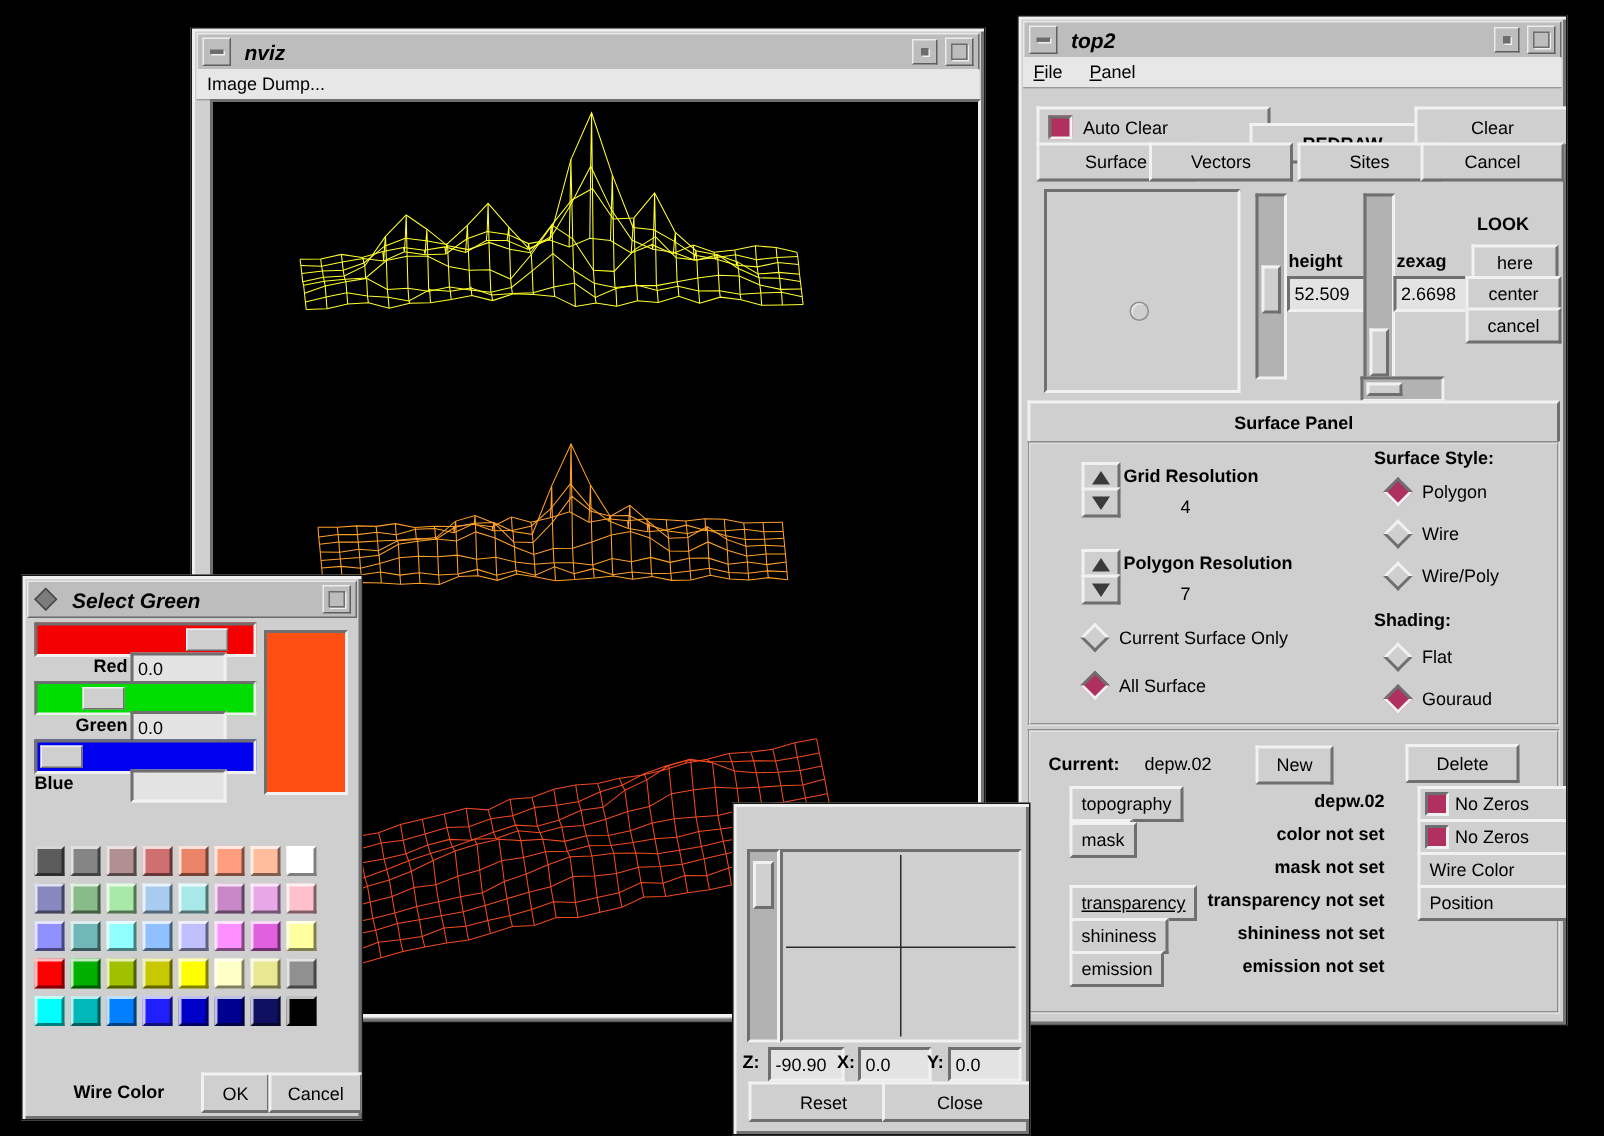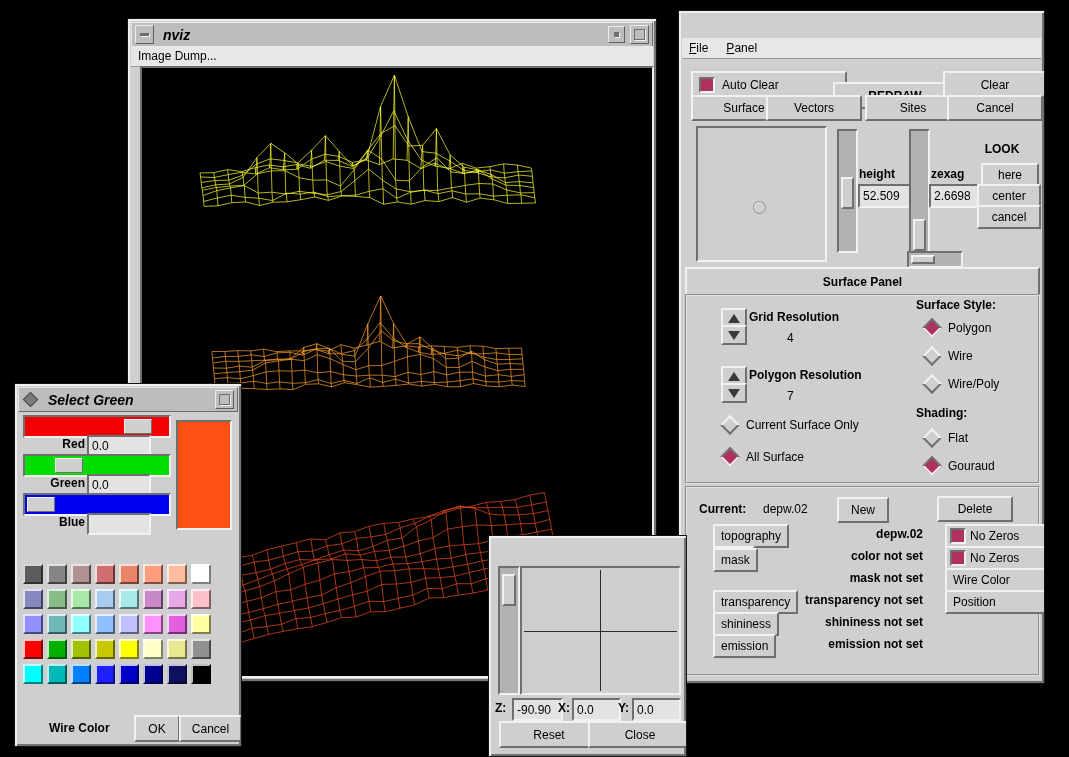--- a/index.html
+++ b/index.html
@@ -225,20 +225,33 @@
             <polyline points="358.6,433.4 360.4,439.2 362.2,447.1 364.0,456.9 365.8,468.2 367.6,478.3 369.4,488.0 371.2,497.3 373.0,506.0 374.8,514.0"></polyline>
             <polyline points="373.2,431.5 375.0,439.3 376.8,446.8 378.6,455.8 380.4,466.8 382.2,475.2 384.0,484.7 385.8,493.8 387.6,502.2 389.4,512.7"></polyline>
             <polyline points="387.8,427.1 389.6,436.9 391.4,445.7 393.2,455.4 395.0,464.0 396.8,472.5 398.6,481.8 400.4,490.4 402.2,499.9 404.0,508.3"></polyline>
             <polyline points="402.4,424.5 404.2,434.0 406.0,442.6 407.8,451.4 409.6,461.1 411.4,470.5 413.2,478.5 415.0,488.1 416.8,496.8 418.6,506.5"></polyline>
           </g>
         </svg>
     </div>
   </section>
 
   <section class="window" style="left:678px;top:10px;width:365px;height:672px;">
+    <div class="titlebar">
+      <div class="tb-btn">
+          <span class="ic-dash"></span>
+        </div>
+      <span class="tb-title">top2</span>
+      <span class="tb-spring"></span>
+      <div class="tb-btn sm">
+          <span class="ic-dot"></span>
+        </div>
+      <div class="tb-btn">
+          <span class="ic-sq"></span>
+        </div>
+    </div>
     <div class="menubar" style="top:27px;">
       <span class="menu-item"><u>F</u><span>ile</span></span>
       <span class="menu-item"><u>P</u><span>anel</span></span>
     </div>
 
     <div class="btn left" style="left:12px;top:60px;width:140px;height:23px;">
       <span class="check"></span>
       <span>Auto Clear</span>
     </div>
     <div class="btn b" style="left:154px;top:60px;width:108px;height:23px;margin-top:11px;">REDRAW</div>
@@ -331,21 +344,21 @@
     <span class="lbl" style="left:84px;top:491px;">depw.02</span>
     <div class="btn" style="left:158px;top:486px;width:36px;height:22px;">New</div>
     <div class="btn" style="left:258px;top:485px;width:60px;height:22px;">Delete</div>
 
     <div class="btn" style="left:34px;top:513px;height:20px;">topography</div>
     <span class="lbl b" style="left:118px;top:516px;width:126px;text-align:right;">depw.02</span>
     <div class="btn" style="left:34px;top:535px;height:20px;">color</div>
     <span class="lbl b" style="left:118px;top:538px;width:126px;text-align:right;">color not set</span>
     <div class="btn" style="left:34px;top:537px;height:20px;text-align:center;">mask</div>
     <span class="lbl b" style="left:118px;top:560px;width:126px;text-align:right;">mask not set</span>
-    <div class="btn" style="left:34px;top:579px;height:20px;">transparency</div>
+    <div class="btn" style="left:34px;top:579px;height:20px;text-decoration:underline;">transparency</div>
     <span class="lbl b" style="left:118px;top:582px;width:126px;text-align:right;">transparency not set</span>
     <div class="btn" style="left:34px;top:601px;height:20px;">shininess</div>
     <span class="lbl b" style="left:118px;top:604px;width:126px;text-align:right;">shininess not set</span>
     <div class="btn" style="left:34px;top:623px;height:20px;">emission</div>
     <span class="lbl b" style="left:118px;top:626px;width:126px;text-align:right;">emission not set</span>
 
     <div class="btn left" style="left:266px;top:513px;width:90px;height:20px;padding-left:3px;">
       <span class="check" style="margin-right:4px;"></span>
       <span>No Zeros</span>
     </div>
@@ -375,21 +388,21 @@
 
     <div class="ctrough" style="left: 8px; top: 70px; width: 144px; background: rgb(0, 221, 0);">
       <div class="chandle" style="left:30px;"></div>
     </div>
     <span class="lbl b" style="left:8px;top:92px;width:62px;text-align:right;">Green</span>
     <div class="entry" style="left:72px;top:90px;width:54px;height:18px;">0.0</div>
 
     <div class="ctrough" style="left: 8px; top: 109px; width: 144px; background: rgb(0, 0, 240);">
       <div class="chandle" style="left:2px;"></div>
     </div>
-    <span class="lbl b" style="left:8px;top:131px;width:62px;text-align:right;">Blue</span>
+    <span class="lbl b" style="left:8px;top:131px;width:62px;text-align:left;">Blue</span>
     <div class="entry" style="left:72px;top:129px;width:54px;height:18px;"></div>
 
     <div class="sunkbox" style="left: 161px; top: 36px; width: 52px; height: 106px; background: rgb(255, 79, 18);"></div>
 
     <div class="palette">
         <div class="swatch" style="background: rgb(92, 92, 92);"></div>
         <div class="swatch" style="background: rgb(133, 133, 133);"></div>
         <div class="swatch" style="background: rgb(176, 144, 144);"></div>
         <div class="swatch" style="background: rgb(207, 111, 111);"></div>
         <div class="swatch" style="background: rgb(234, 132, 104);"></div>

